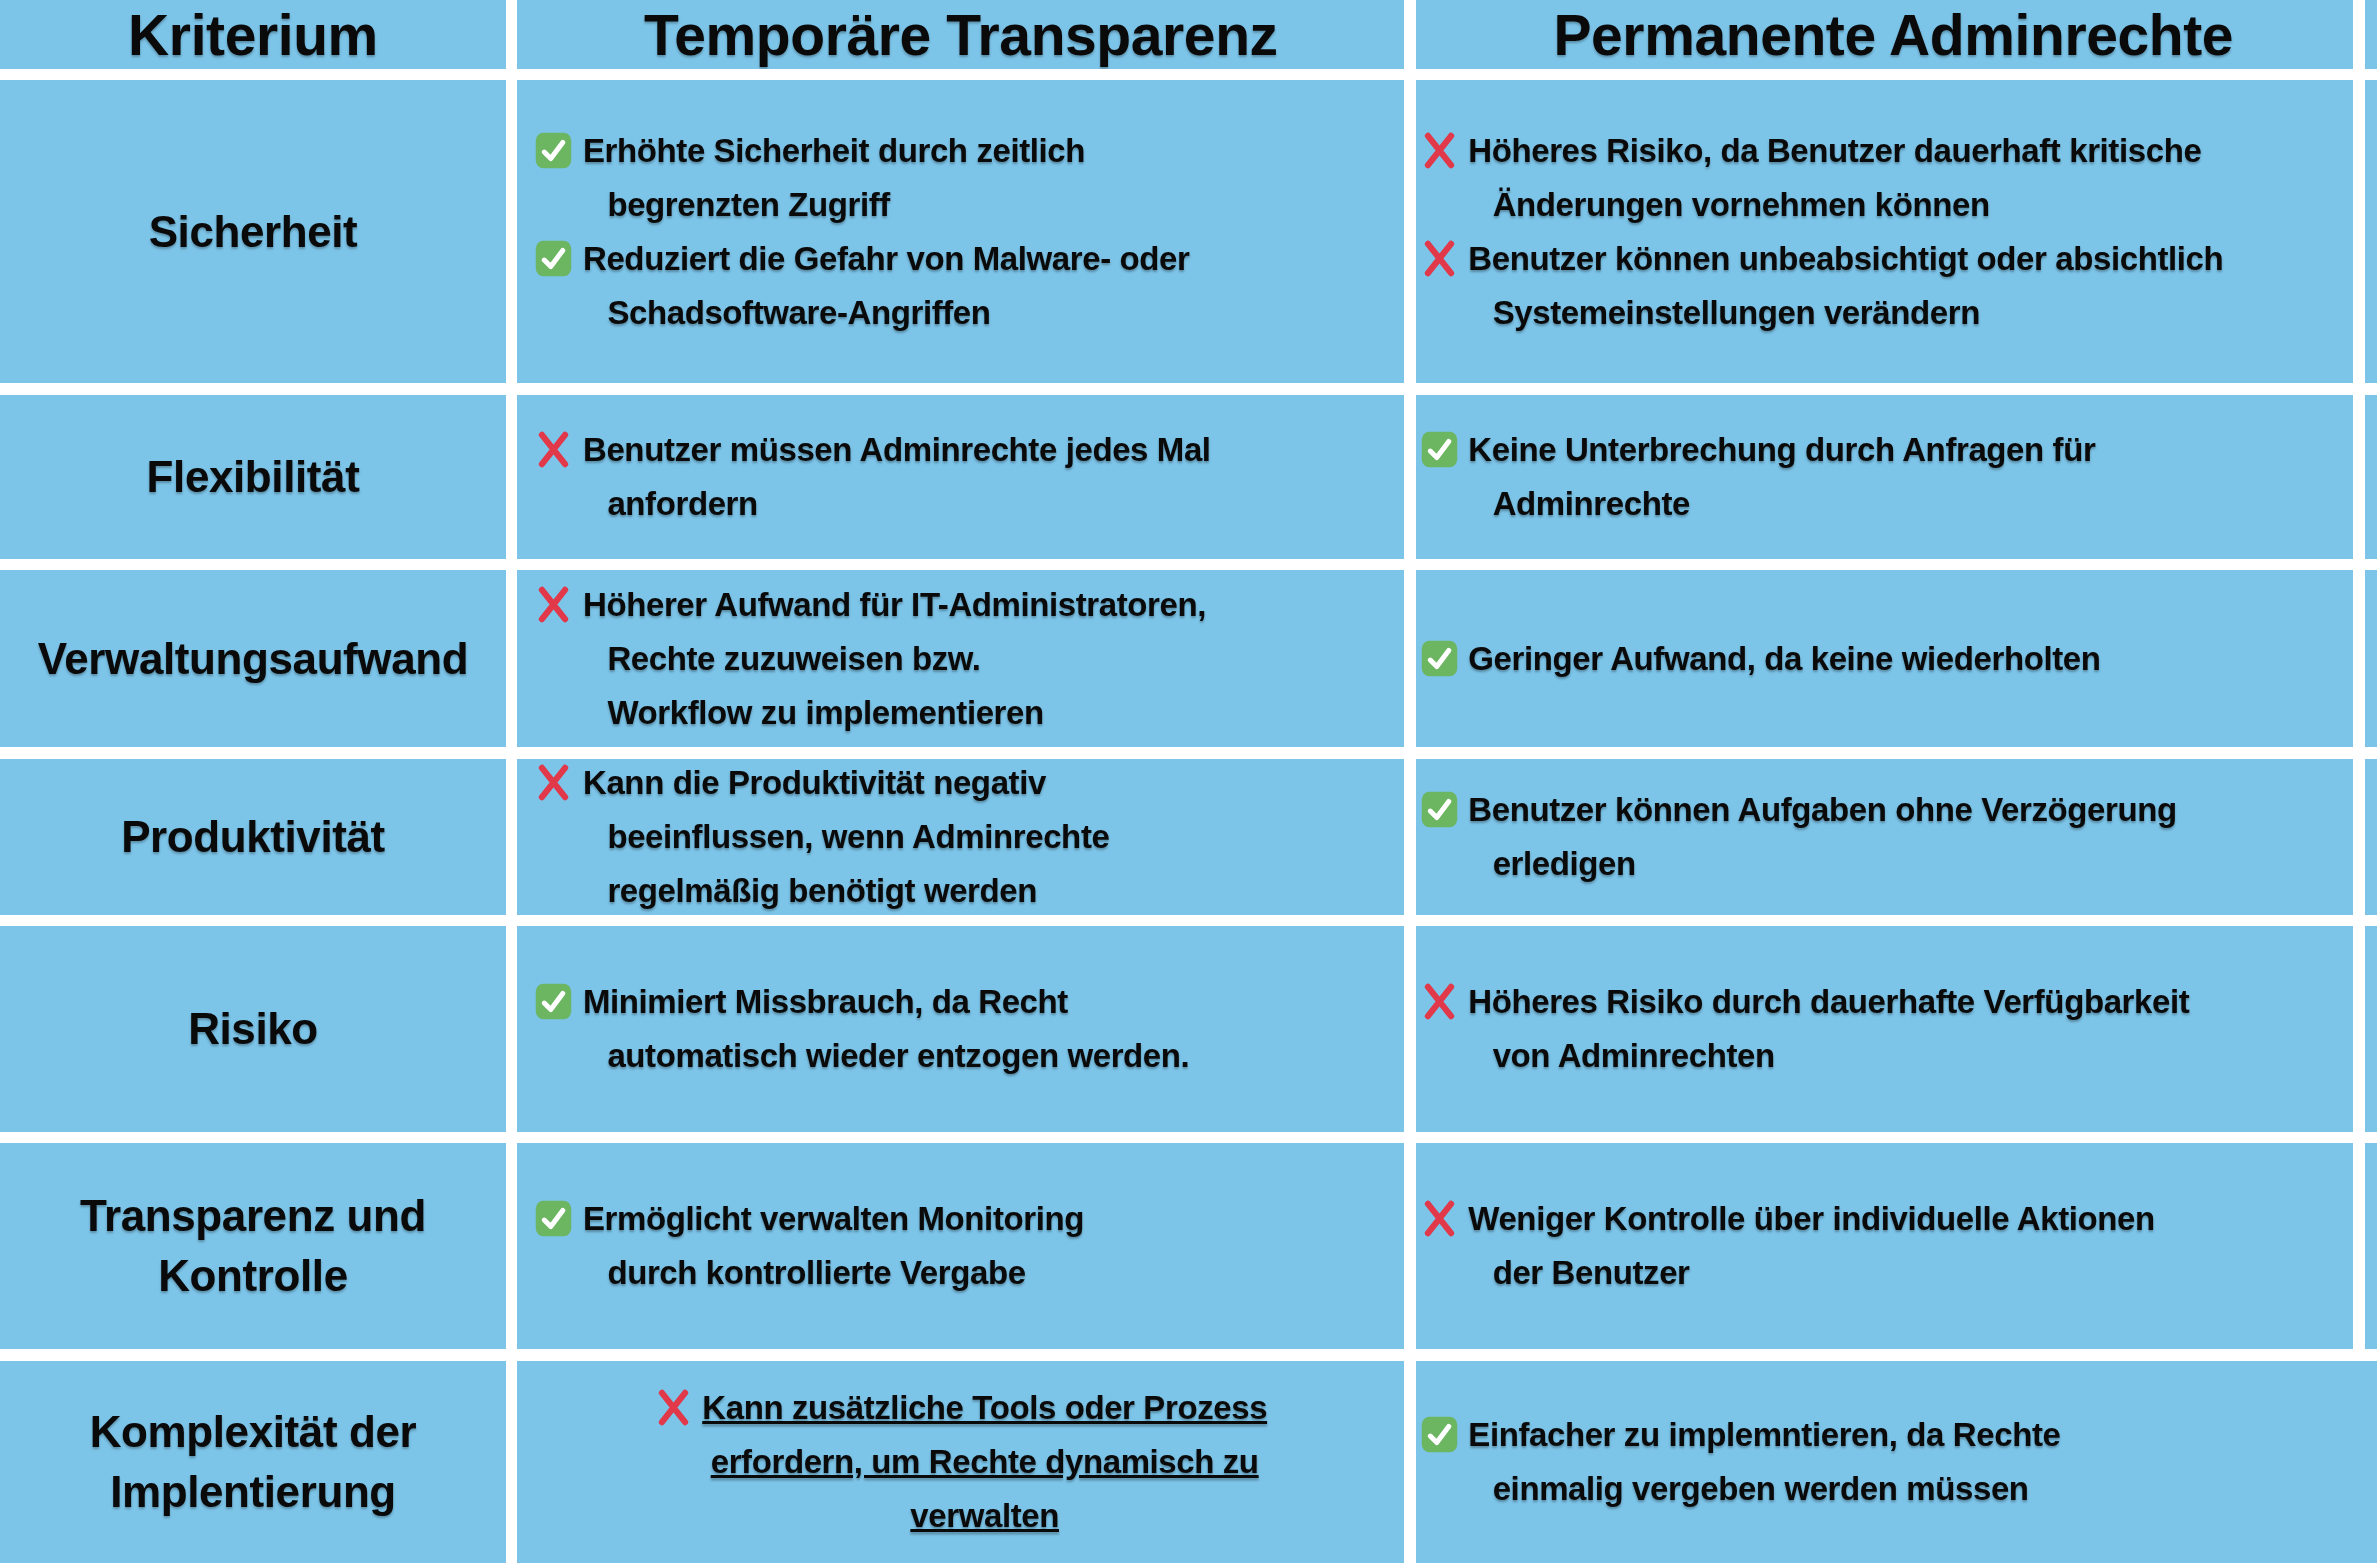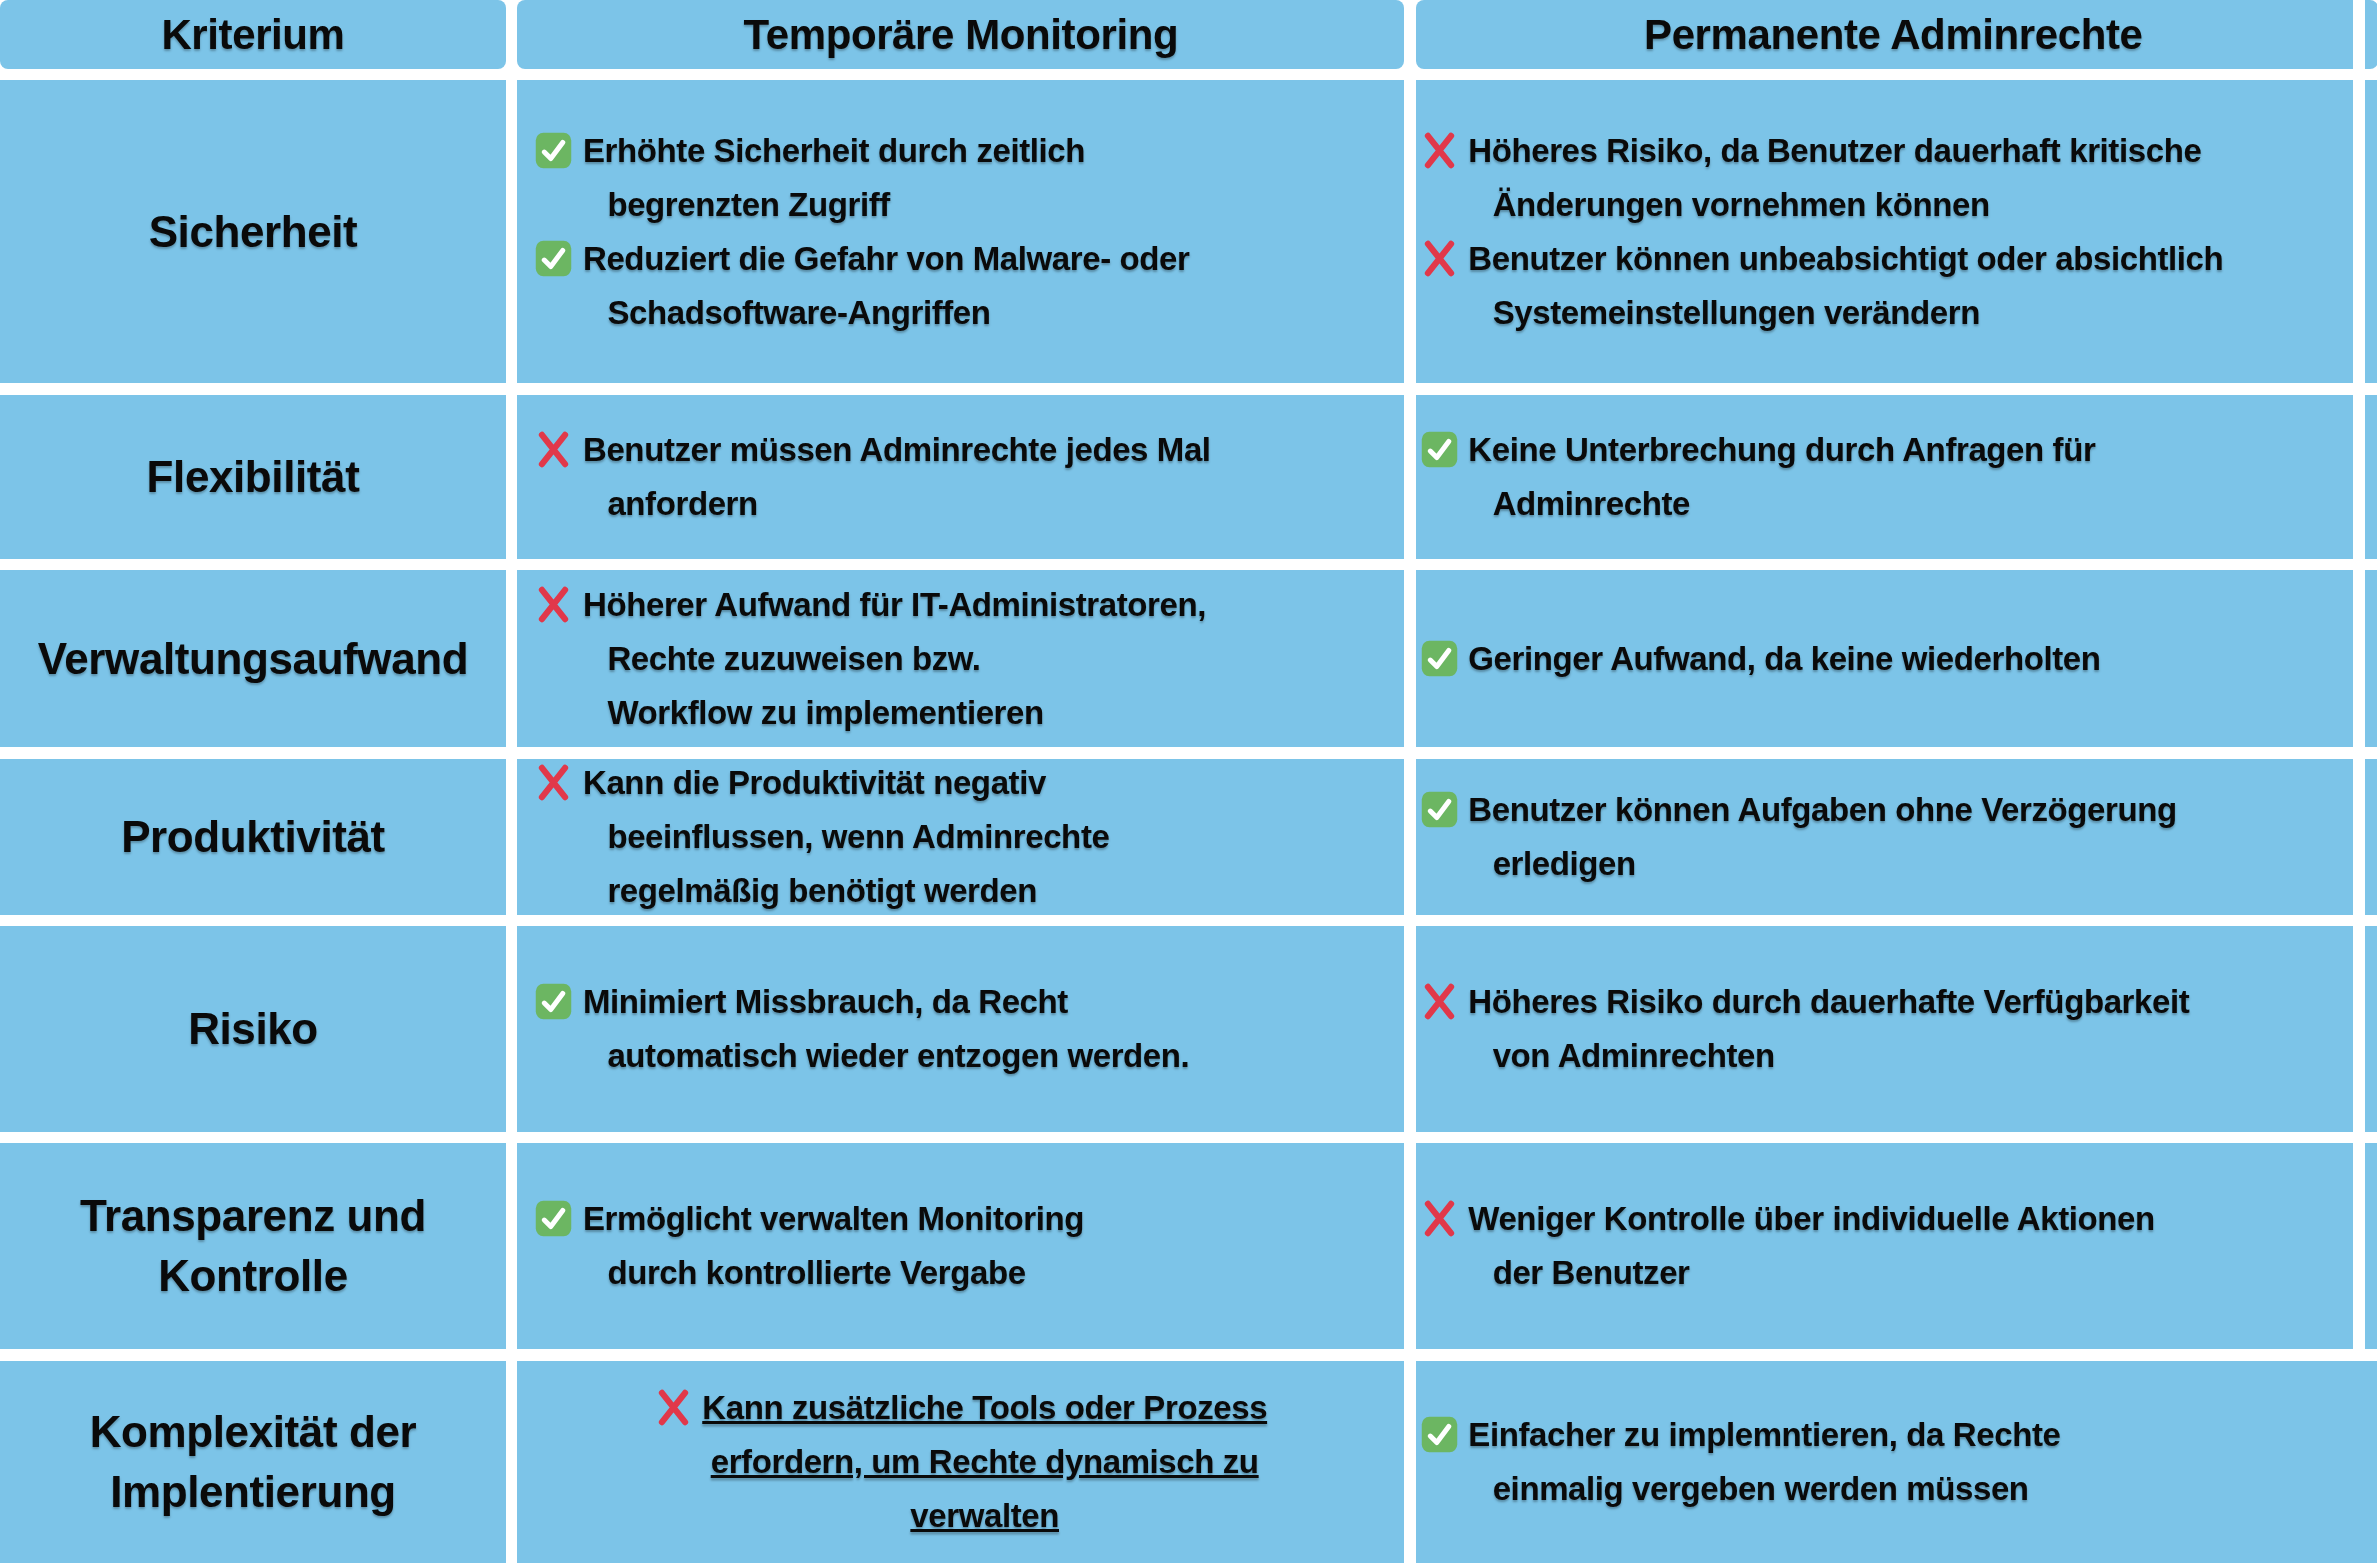--- a/index.html
+++ b/index.html
@@ -29,23 +29,22 @@
   
   .right-border::after{
     content:"";
     position:absolute;top:0;bottom:0;right:13px;width:11.4px;
     background:var(--border-white);
     z-index:3;
   }
 
   .hdr{
     display:flex;align-items:center;justify-content:center;
-    font-size:42px;font-weight:700;letter-spacing:-0.4px;
+    font-size:57px;font-weight:700;letter-spacing:-0.4px;
     text-shadow:0 2.4px 2.4px rgba(0,0,0,0.28);
-    border-radius:8px;
   }
   .col3.hdr{padding-right:7px;}
 
   .crit{
     display:flex;flex-direction:column;align-items:center;justify-content:center;
     text-align:center;
   }
   .crit-line{
     font-size:44px;font-weight:700;line-height:60px;letter-spacing:-0.4px;
     white-space:nowrap;
@@ -73,21 +72,21 @@
     text-shadow:0 2.4px 2.4px rgba(0,0,0,0.30);
   }
   .line.cont{padding-left:24.4px;}
   .cell-center .line.cont{padding-left:0;}
 </style>
 </head>
 <body>
 
 <div class="table" id="grid">
   <div class="cell hdr col1">Kriterium</div>
-  <div class="cell hdr col2">Temporäre Monitoring</div>
+  <div class="cell hdr col2">Temporäre Transparenz</div>
   <div class="cell hdr col3 right-border">Permanente Adminrechte</div>
 <div class="cell crit col1">
       <div class="crit-line">Sicherheit</div>
     </div>
     <div class="cell body col2">
       <div class="item">
         <span class="icon">
           <svg viewBox="0 0 48 48">
             <rect x="1" y="1" width="46" height="46" rx="10" fill="var(--check-green)"></rect>
             <path d="M12 26 L20.5 34.5 L36 13.5" fill="none" stroke="#fff" stroke-width="6.5" stroke-linecap="round" stroke-linejoin="round"></path>

